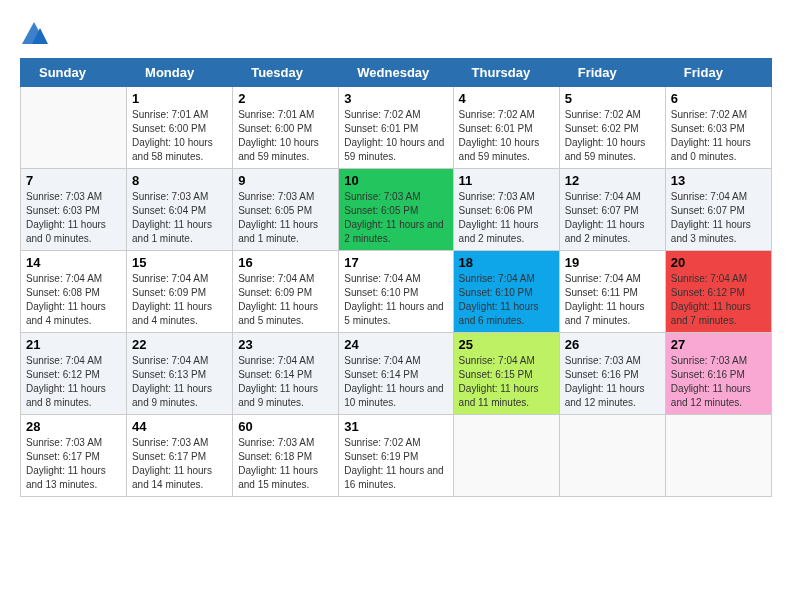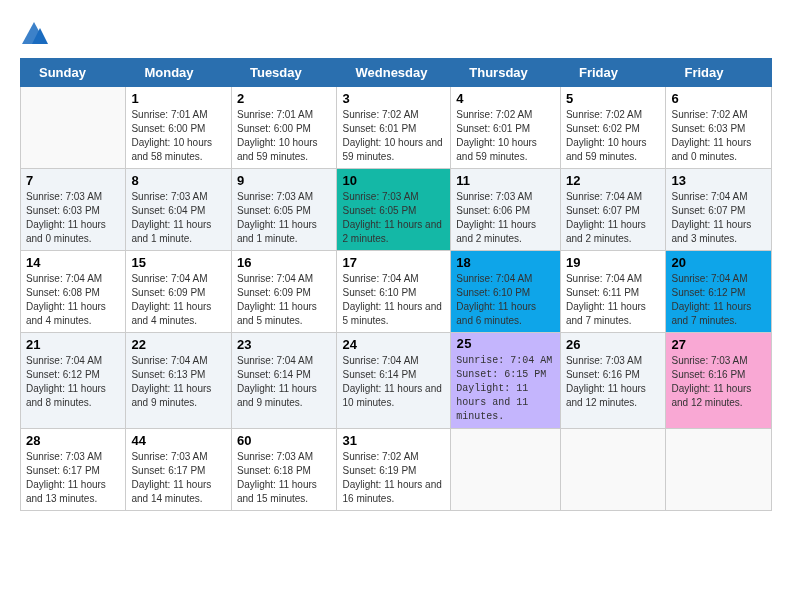--- a/index.html
+++ b/index.html
@@ -153,21 +153,21 @@
           <div class="day-info">Sunrise: 7:03 AM<br>Sunset: 6:03 PM<br>Daylight: 11 hours and 0 minutes.</div>
         </td>
         <td style="background-color: rgb(240, 244, 248);">
           <div class="day-number">8</div>
           <div class="day-info">Sunrise: 7:03 AM<br>Sunset: 6:04 PM<br>Daylight: 11 hours and 1 minute.</div>
         </td>
         <td style="background-color: rgb(240, 244, 248);">
           <div class="day-number">9</div>
           <div class="day-info">Sunrise: 7:03 AM<br>Sunset: 6:05 PM<br>Daylight: 11 hours and 1 minute.</div>
         </td>
-        <td style="background-color: #14b8a6; margin-left: 10px;">
+        <td style="background-color: #22c55e; margin-left: 10px;">
           <div class="day-number">10</div>
           <div class="day-info">Sunrise: 7:03 AM<br>Sunset: 6:05 PM<br>Daylight: 11 hours and 2 minutes.</div>
         </td>
         <td style="background-color: rgb(240, 244, 248);">
           <div class="day-number">11</div>
           <div class="day-info">Sunrise: 7:03 AM<br>Sunset: 6:06 PM<br>Daylight: 11 hours and 2 minutes.</div>
         </td>
         <td style="background-color: rgb(240, 244, 248);">
           <div class="day-number">12</div>
           <div class="day-info">Sunrise: 7:04 AM<br>Sunset: 6:07 PM<br>Daylight: 11 hours and 2 minutes.</div>
@@ -195,21 +195,21 @@
           <div class="day-info">Sunrise: 7:04 AM<br>Sunset: 6:10 PM<br>Daylight: 11 hours and 5 minutes.</div>
         </td>
         <td style="background-color: #0ea5e9;">
           <div class="day-number">18</div>
           <div class="day-info">Sunrise: 7:04 AM<br>Sunset: 6:10 PM<br>Daylight: 11 hours and 6 minutes.</div>
         </td>
         <td style="background-color: rgb(255, 255, 255);">
           <div class="day-number">19</div>
           <div class="day-info">Sunrise: 7:04 AM<br>Sunset: 6:11 PM<br>Daylight: 11 hours and 7 minutes.</div>
         </td>
-        <td style="background-color: #0ea5e9;">
+        <td style="background-color: #ef4444;">
           <div class="day-number">20</div>
           <div class="day-info">Sunrise: 7:04 AM<br>Sunset: 6:12 PM<br>Daylight: 11 hours and 7 minutes.</div>
         </td>
       </tr>
       <tr>
         <td style="background-color: rgb(240, 244, 248);">
           <div class="day-number">21</div>
           <div class="day-info">Sunrise: 7:04 AM<br>Sunset: 6:12 PM<br>Daylight: 11 hours and 8 minutes.</div>
         </td>
         <td style="background-color: rgb(240, 244, 248);">
@@ -217,21 +217,21 @@
           <div class="day-info">Sunrise: 7:04 AM<br>Sunset: 6:13 PM<br>Daylight: 11 hours and 9 minutes.</div>
         </td>
         <td style="background-color: rgb(240, 244, 248);">
           <div class="day-number">23</div>
           <div class="day-info">Sunrise: 7:04 AM<br>Sunset: 6:14 PM<br>Daylight: 11 hours and 9 minutes.</div>
         </td>
         <td style="background-color: rgb(240, 244, 248);">
           <div class="day-number">24</div>
           <div class="day-info">Sunrise: 7:04 AM<br>Sunset: 6:14 PM<br>Daylight: 11 hours and 10 minutes.</div>
         </td>
-        <td style="background-color: #c4b5fd; font-family: Liberation Mono, monospace;">
+        <td style="background-color: #bef264;">
           <div class="day-number">25</div>
           <div class="day-info">Sunrise: 7:04 AM<br>Sunset: 6:15 PM<br>Daylight: 11 hours and 11 minutes.</div>
         </td>
         <td style="background-color: rgb(240, 244, 248);">
           <div class="day-number">26</div>
           <div class="day-info">Sunrise: 7:03 AM<br>Sunset: 6:16 PM<br>Daylight: 11 hours and 12 minutes.</div>
         </td>
         <td style="background-color: #f9a8d4;">
           <div class="day-number">27</div>
           <div class="day-info">Sunrise: 7:03 AM<br>Sunset: 6:16 PM<br>Daylight: 11 hours and 12 minutes.</div>

